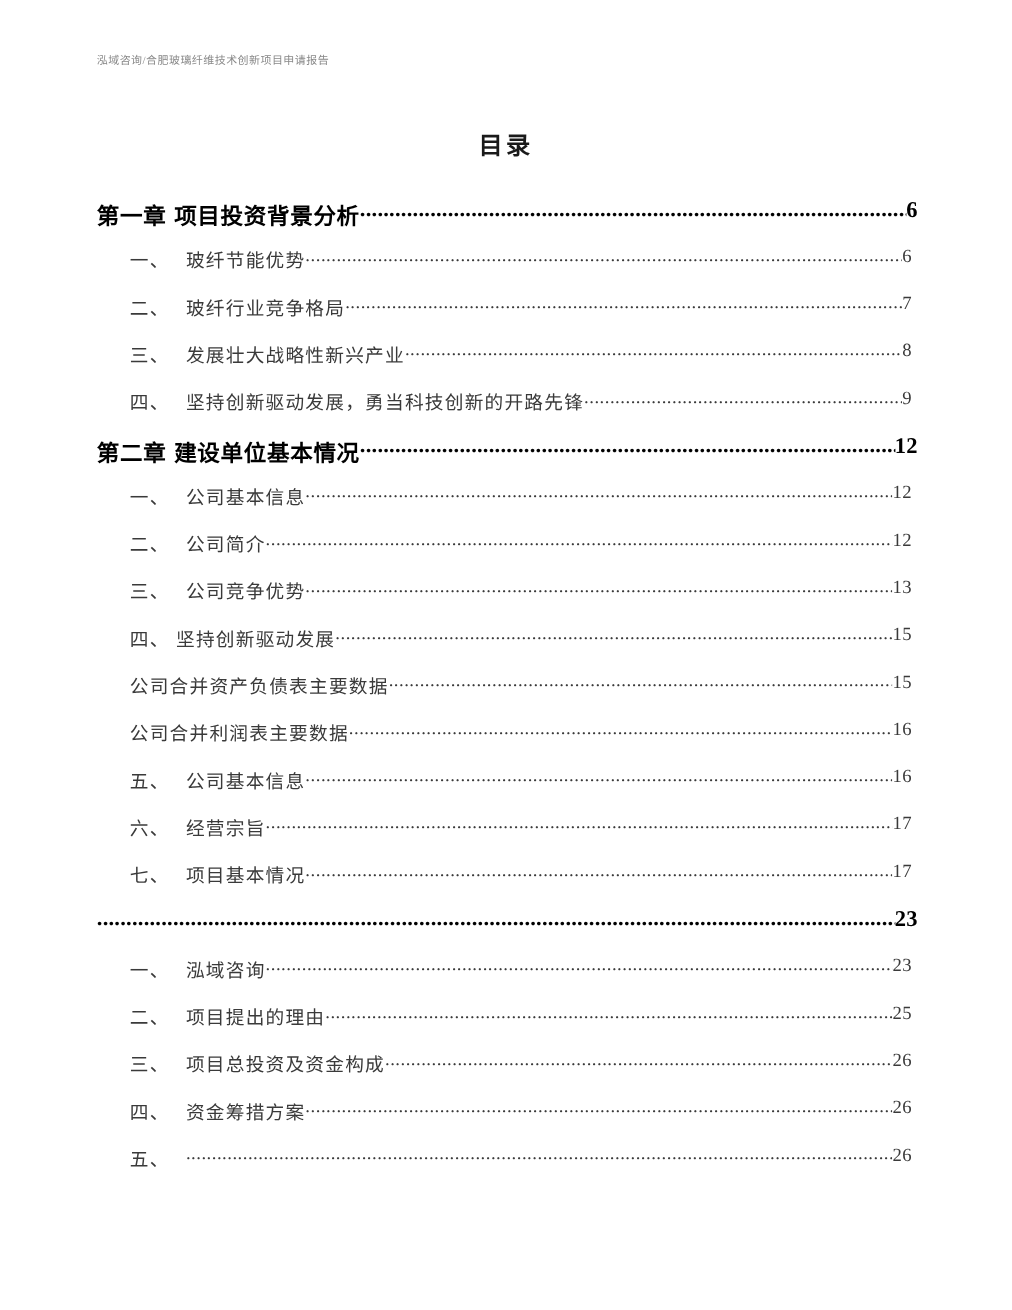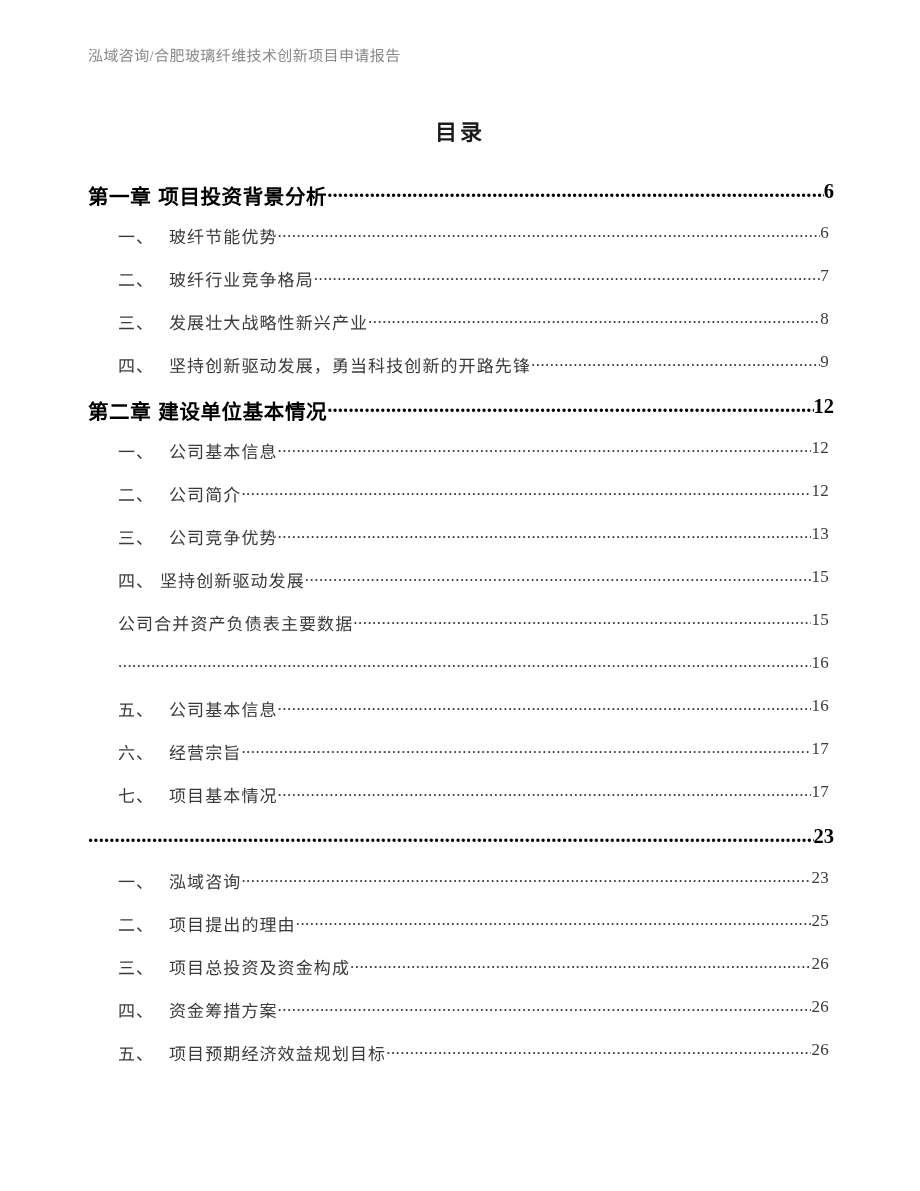--- a/index.html
+++ b/index.html
@@ -25,21 +25,21 @@
   }
 
   
   .doc-header {
     position: absolute;
     left: 0;
     top: 45px;
     width: 920px;
     padding-left: 88px;
     box-sizing: border-box;
-    font-size: 15px;
+    font-size: 10px;
     line-height: 22px;
     color: #898989;
     letter-spacing: 0.4px;
     white-space: nowrap;
   }
 
   
   .toc-title {
     position: absolute;
     left: 0;
@@ -242,20 +242,24 @@
       </div>
       <div class="toc-row lvl2">
         <span class="toc-label">
           <span class="ord none"></span>
           <span class="cap">公司合并资产负债表主要数据</span>
         </span>
         <span class="leader"></span>
         <span class="pageno">15</span>
       </div>
       <div class="toc-row lvl2">
+        <span class="toc-label">
+          <span class="ord none"></span>
+          <span class="cap">公司合并利润表主要数据</span>
+        </span>
         <span class="leader"></span>
         <span class="pageno">16</span>
       </div>
       <div class="toc-row lvl2">
         <span class="toc-label">
           <span class="ord">五、</span>
           <span class="cap">公司基本信息</span>
         </span>
         <span class="leader"></span>
         <span class="pageno">16</span>
@@ -308,20 +312,19 @@
         <span class="toc-label">
           <span class="ord">四、</span>
           <span class="cap">资金筹措方案</span>
         </span>
         <span class="leader"></span>
         <span class="pageno">26</span>
       </div>
       <div class="toc-row lvl2">
         <span class="toc-label">
           <span class="ord">五、</span>
-          <span class="cap">项目预期经济效益规划目标</span>
         </span>
         <span class="leader"></span>
         <span class="pageno">26</span>
       </div>
     </div>
 
 </div>
 
 </body></html>

